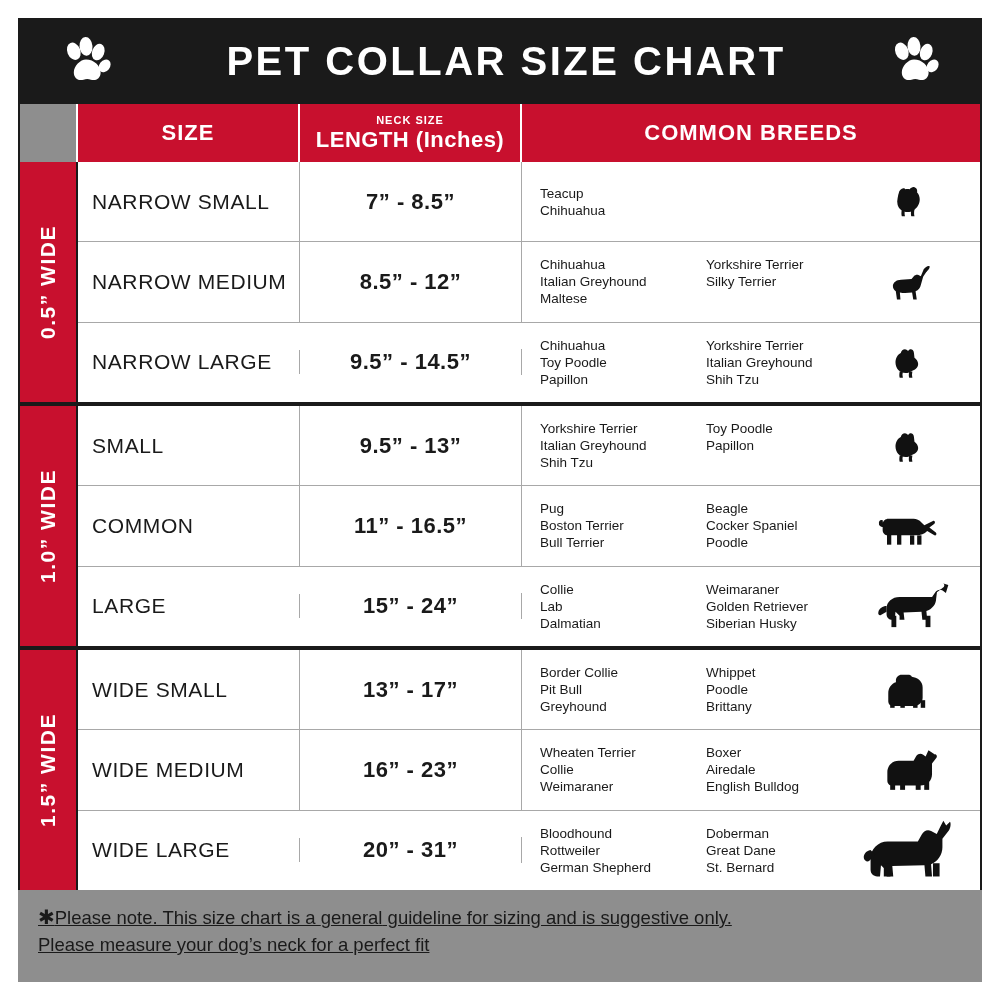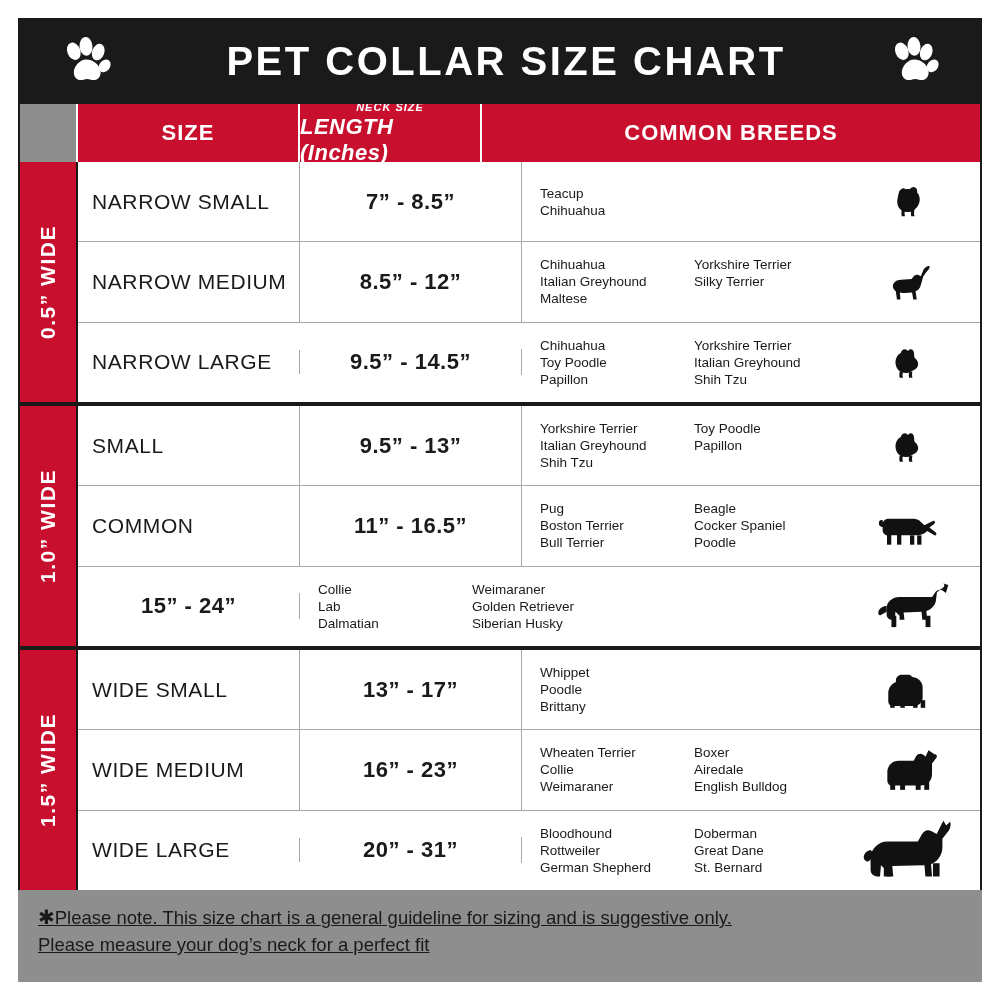--- a/index.html
+++ b/index.html
@@ -85,21 +85,21 @@
     font-weight: bold;
     display: flex;
     flex-direction: column;
     align-items: center;
     justify-content: center;
     box-sizing: border-box;
     border-right: 2px solid #ffffff;
   }
   .th:last-child { border-right: none; }
   .th-size { width: 222px; font-size: 22px; letter-spacing: 1px; }
-  .th-length { width: 182px; font-style: italic; }
+  .th-length { width: 222px; }
   .th-length .small {
     font-size: 11px;
     letter-spacing: 1px;
     line-height: 12px;
     margin-bottom: 1px;
   }
   .th-length .big { font-size: 22px; letter-spacing: 0.5px; }
   .th-breeds { flex: 1 1 auto; font-size: 22px; letter-spacing: 1px; }
 
   .tbody {
@@ -177,21 +177,21 @@
   .cell-breeds {
     flex: 1 1 auto;
     display: flex;
     align-items: center;
     box-sizing: border-box;
     padding-left: 18px;
     position: relative;
   }
   .breed-cols {
     display: flex;
-    gap: 4px;
+    gap: 16px;
     flex: 1 1 auto;
   }
   .breed-col {
     font-size: 13.5px;
     line-height: 17px;
     color: #1a1a1a;
     width: 150px;
     flex: 0 0 auto;
   }
   .breed-col.col2 { width: 160px; }
@@ -366,20 +366,21 @@
                     <path d="M30 44v14h6V44z" fill="#111"></path>
                     <path d="M48 45v13h6V45z" fill="#111"></path>
                     <path d="M58 45v13h6V45z" fill="#111"></path>
                     <path d="M10 24c-4-1-6 2-5 6 1 3 4 4 6 3z" fill="#111"></path>
                   </svg>
                 </div>
               </div>
             </div>
 
             <div class="row">
+              <div class="cell-size">LARGE</div>
               <div class="cell-length">15” - 24”</div>
               <div class="cell-breeds">
                 <div class="breed-cols">
                   <div class="breed-col">Collie<br>Lab<br>Dalmatian</div>
                   <div class="breed-col col2">Weimaraner<br>Golden Retriever<br>Siberian Husky</div>
                 </div>
                 <div class="dog-icon">
                   <svg viewBox="0 0 110 64" width="94" height="52">
                     <path d="M96 6l-3 10-4-3c-3-2-7-1-9 2l-4 6H36c-9 0-16 6-16 14v7c0 4 3 7 7 7h3l1-10 5 5v5h6l-1-9 22-1 1 10h6l-1-11c7-2 12-8 12-15l1-8 8-6c2-2 1-5-1-5z" fill="#111"></path>
                     <path d="M20 32c-5 0-9 3-10 7-1 3 1 5 3 4l7-4z" fill="#111"></path>
@@ -397,20 +398,21 @@
           <div class="group-label">
             <span>1.5” WIDE</span>
           </div>
           <div class="group-rows">
 
             <div class="row">
               <div class="cell-size">WIDE SMALL</div>
               <div class="cell-length">13” - 17”</div>
               <div class="cell-breeds">
                 <div class="breed-cols">
+                  <div class="breed-col">Border Collie<br>Pit Bull<br>Greyhound</div>
                   <div class="breed-col col2">Whippet<br>Poodle<br>Brittany</div>
                 </div>
                 <div class="dog-icon">
                   <svg viewBox="0 0 110 64" width="70" height="54">
                     <path d="M34 8c-5 0-9 4-9 9v3c-7 2-12 9-12 17v13c0 4 3 7 7 7h34c7 0 13-6 13-13V28c0-8-6-15-14-16l-3-1c-1-2-3-3-6-3z" fill="#111"></path>
                     <path d="M16 48v12h7V48z" fill="#111"></path>
                     <path d="M32 48v12h7V48z" fill="#111"></path>
                     <path d="M52 48v12h7V48z" fill="#111"></path>
                     <path d="M64 48v12h7V48z" fill="#111"></path>
                   </svg>

